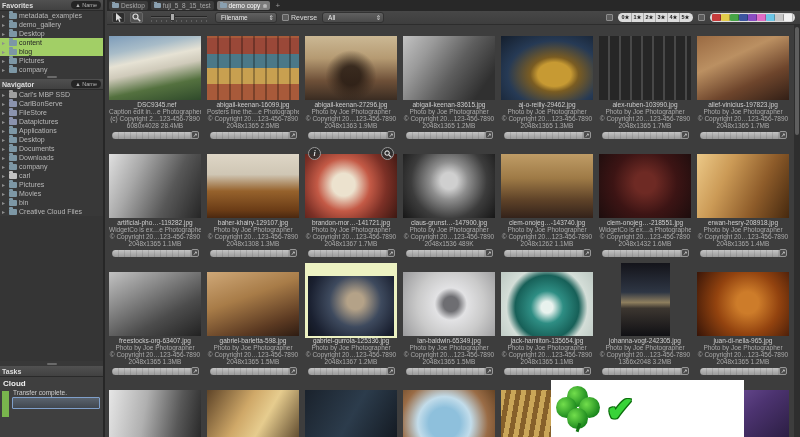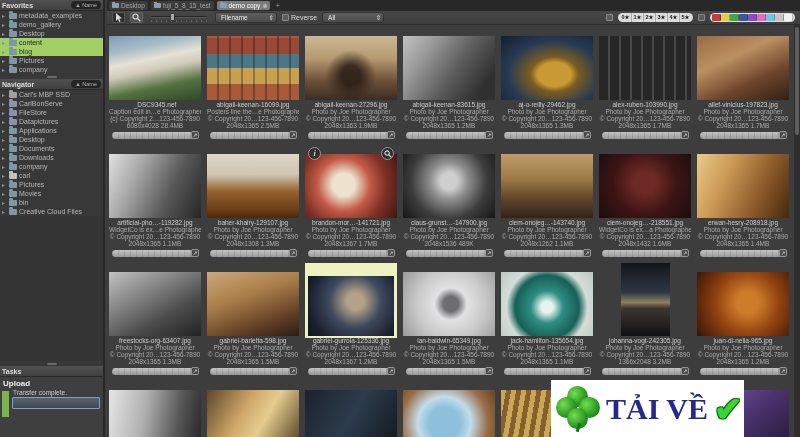--- a/index.html
+++ b/index.html
@@ -266,21 +266,21 @@
     <span class="fold icon-folder"></span>
     <span class="lbl">Creative Cloud Files</span>
   </div>
 </div>
   <div class="side-fill"></div>
   <div class="splitter"></div>
   <div class="panel-header">
     <span>Tasks</span>
   </div>
   <div class="tasks-panel">
-    <div class="task-section">Upload</div>
+    <div class="task-section">Cloud</div>
     <div class="task-colorbar"></div>
     <div class="task-status">Transfer complete.</div>
     <div class="task-progress"></div>
   </div>
 </div>
 
 <div class="main">
   <div class="tabbar">
     <div class="tabs-holder">
   <div class="tab">
@@ -802,15 +802,14 @@
   </div>
 </div>
 
 <div class="watermark">
   <div class="clover">
       <i></i>
       <i></i>
       <i></i>
       <i></i>
     </div>
-  <span class="wm-text">TẢI VỀ</span>
   <span class="wm-check">✔</span>
 </div>
 
 </body></html>

